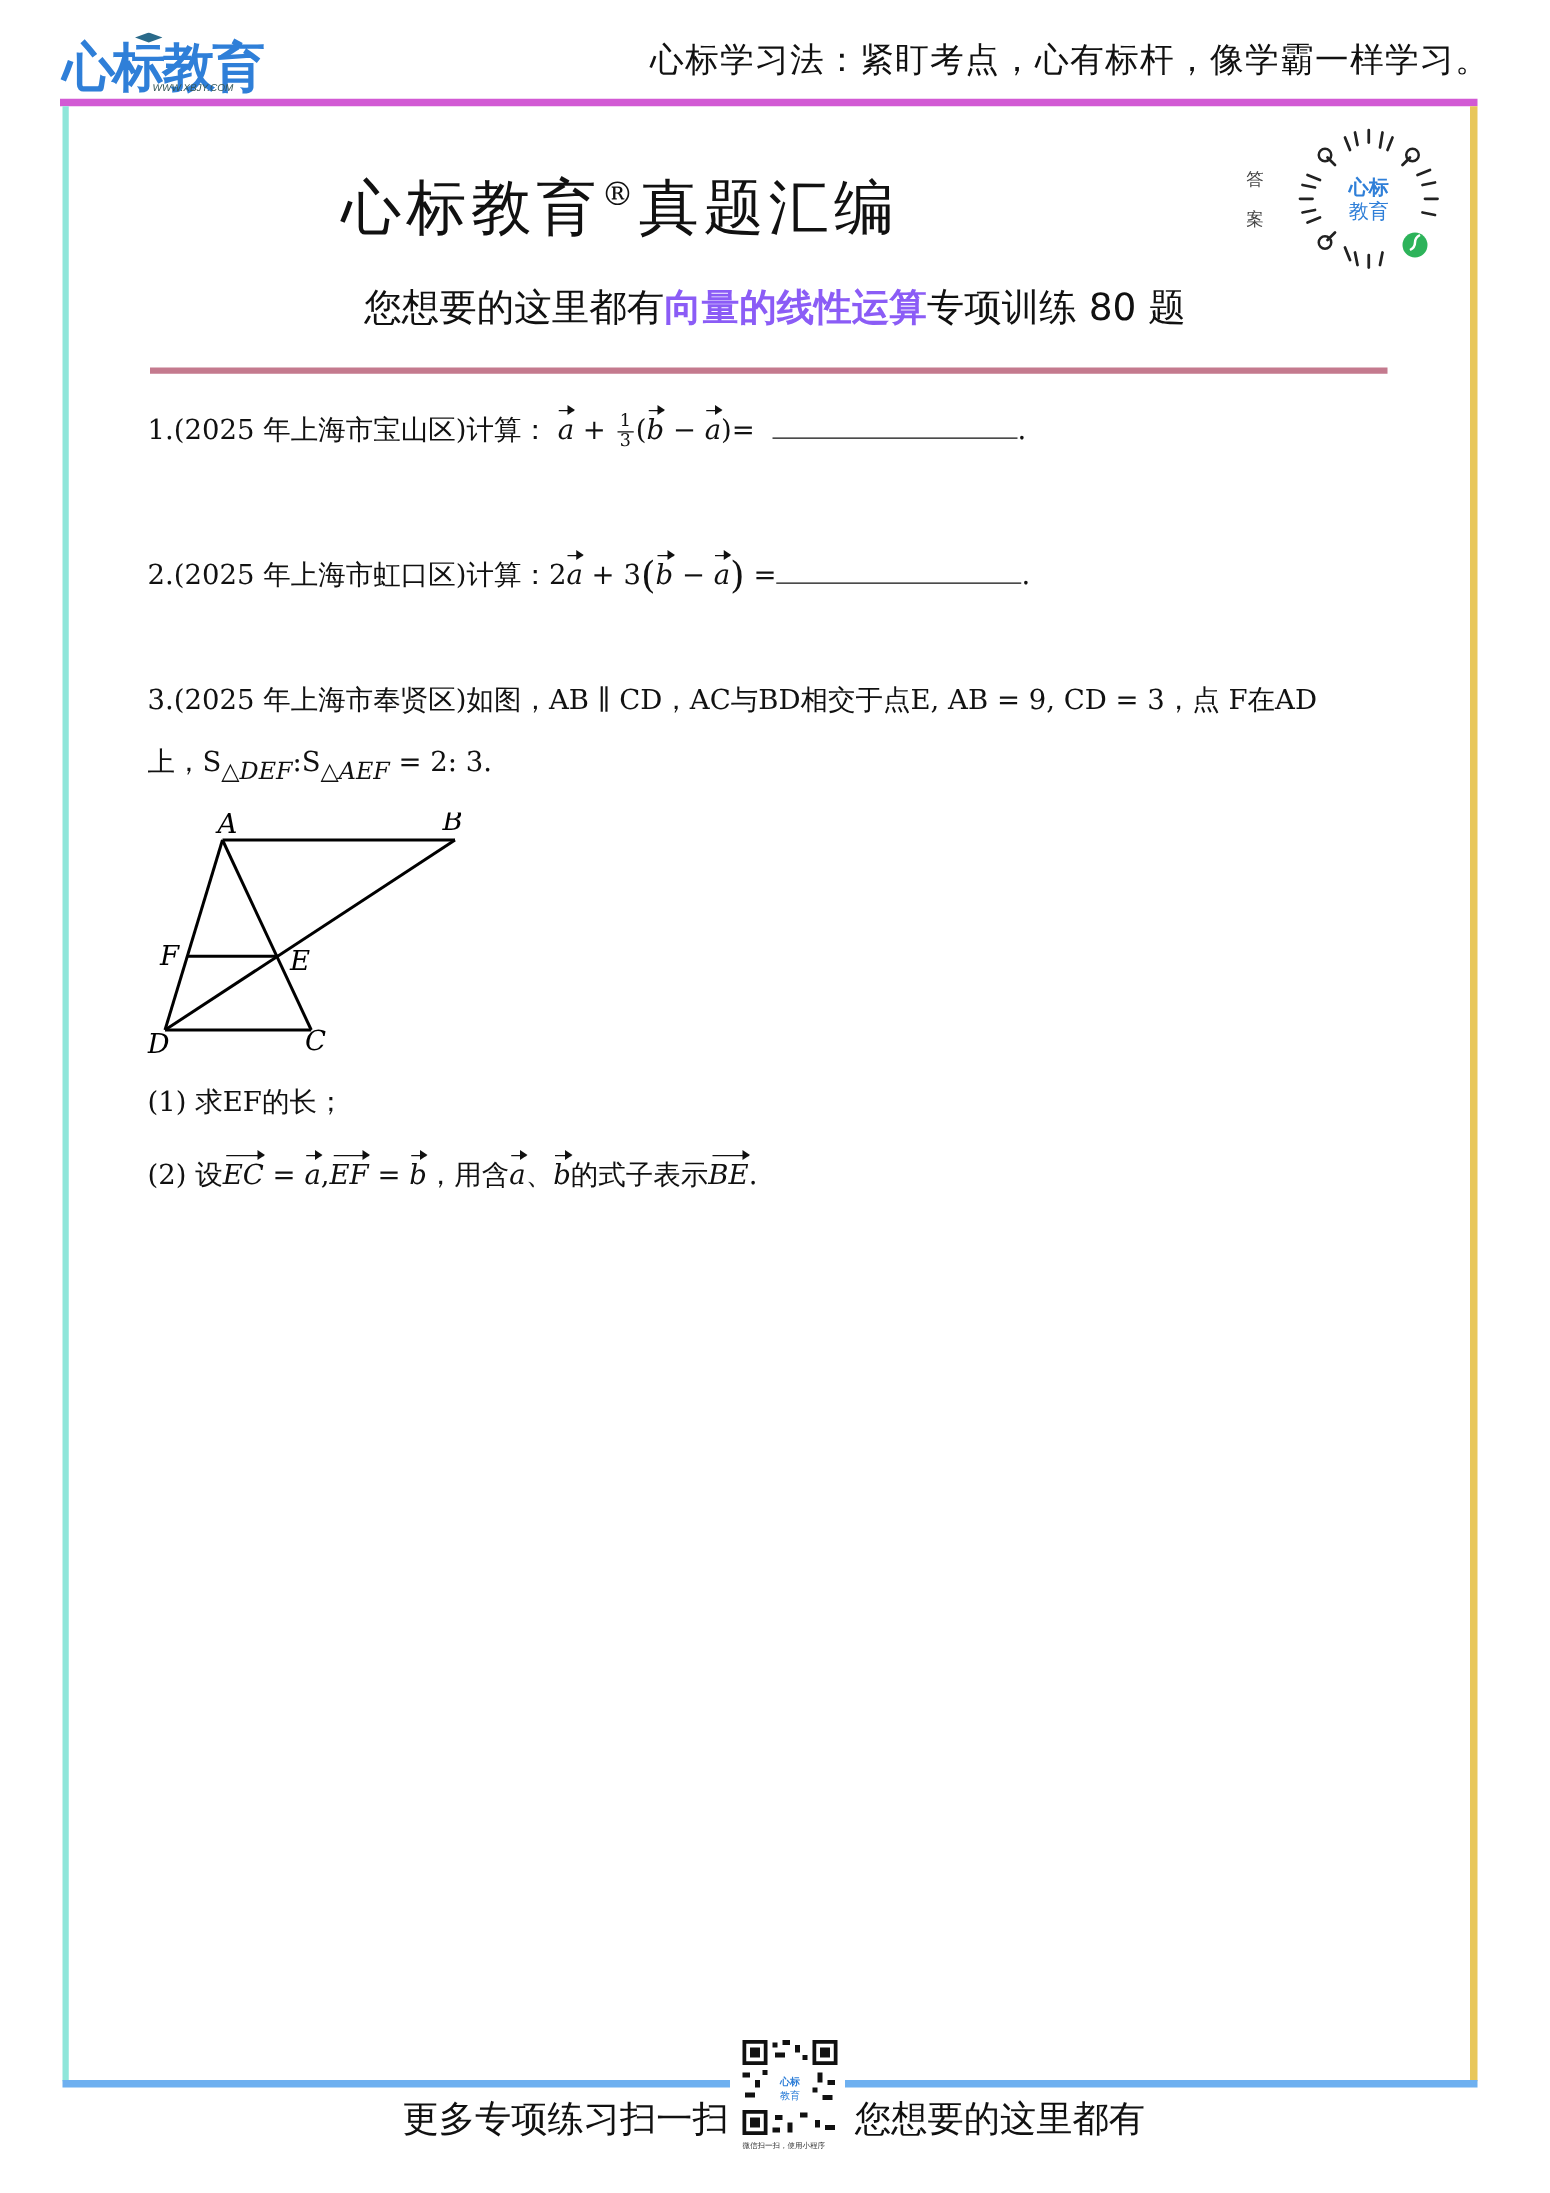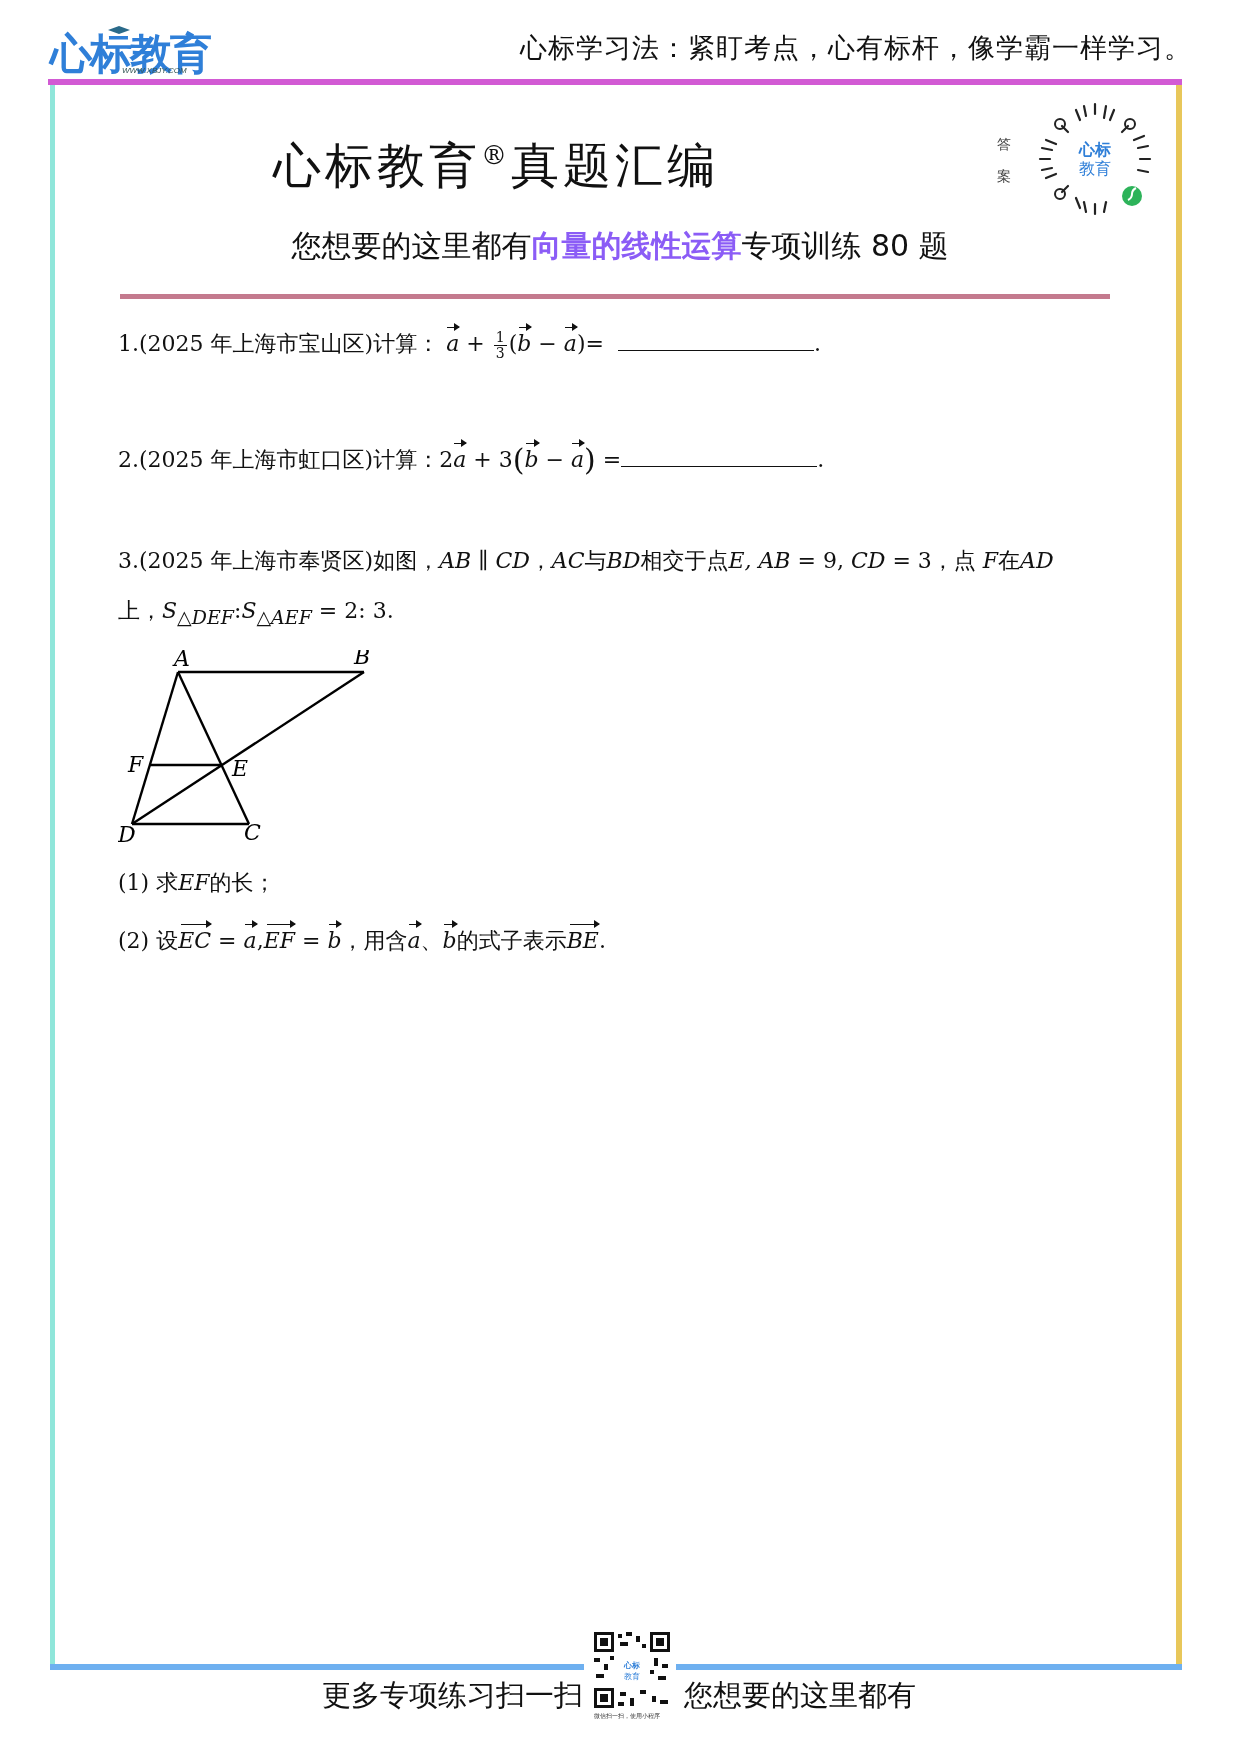--- a/index.html
+++ b/index.html
@@ -26,21 +26,21 @@
   .qr-mini { left: 1036px; top: 100px; width: 118px; height: 118px; }
   .rule { left: 120px; top: 294px; width: 990px; height: 5px; background: #c47a8e; }
   
   .q { left: 118px; font-size: 22px; line-height: 30px; white-space: nowrap; font-family: "DejaVu Serif", serif; }
   .q1 { top: 328px; }
   .q2 { top: 444px; }
   .q3a { top: 546px; }
   .q3b { top: 596px; }
   .q3s1 { top: 868px; }
   .q3s2 { top: 926px; }
-  .m { font-style: italic; font-family: "DejaVu Serif", serif; text-align: center; }
+  .m { font-family: "DejaVu Serif", serif; text-align: center; }
   .vec { position: relative; display: inline-block; font-style: italic; }
   .vec::before { content: ""; position: absolute; left: 10%; right: 0; top: -2px; border-top: 1.5px solid #111; }
   .vec::after { content: ""; position: absolute; right: -1px; top: -6px; border-left: 6px solid #111; border-top: 4px solid transparent; border-bottom: 4px solid transparent; }
   .frac { display: inline-block; vertical-align: middle; text-align: center; font-size: 14px; line-height: 15px; margin: 0 2px; }
   .frac span { display: block; }
   .frac .num { border-bottom: 1px solid #111; padding: 0 2px; }
   .blank { display: inline-block; width: 196px; border-bottom: 1.5px solid #111; height: 22px; vertical-align: baseline; }
   .sub { font-size: 19px; vertical-align: -6px; font-style: italic; }
   .big-paren { font-size: 30px; vertical-align: -3px; }
   .diagram { left: 118px; top: 650px; width: 280px; height: 200px; }

